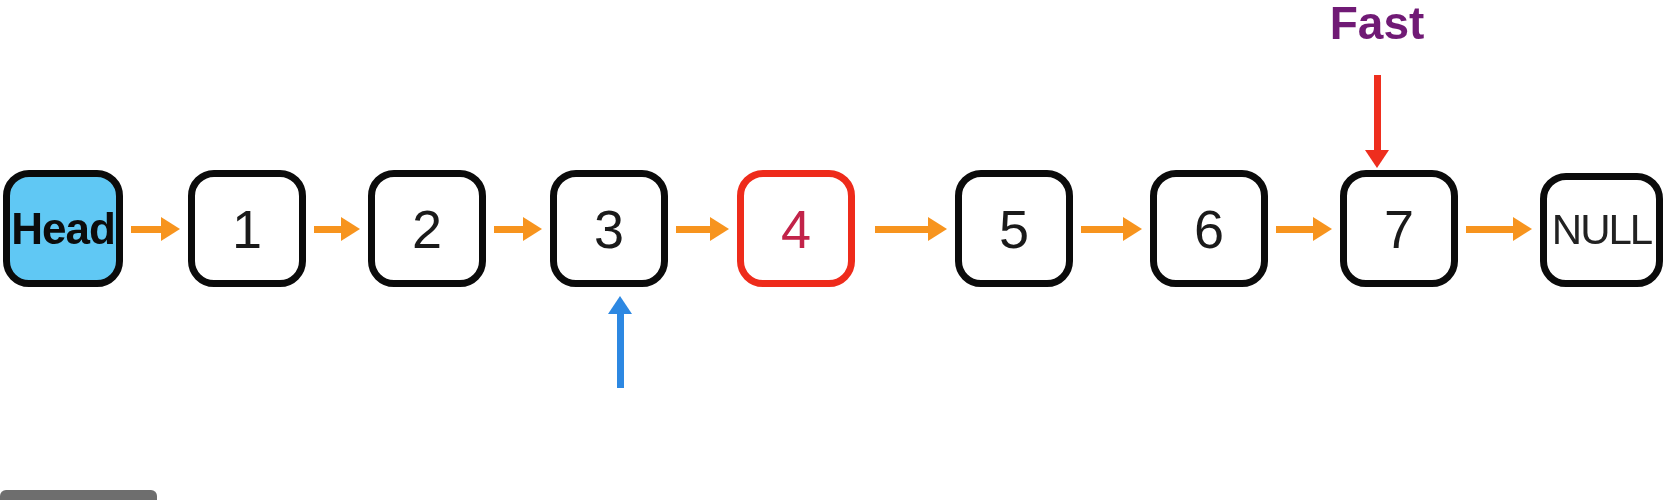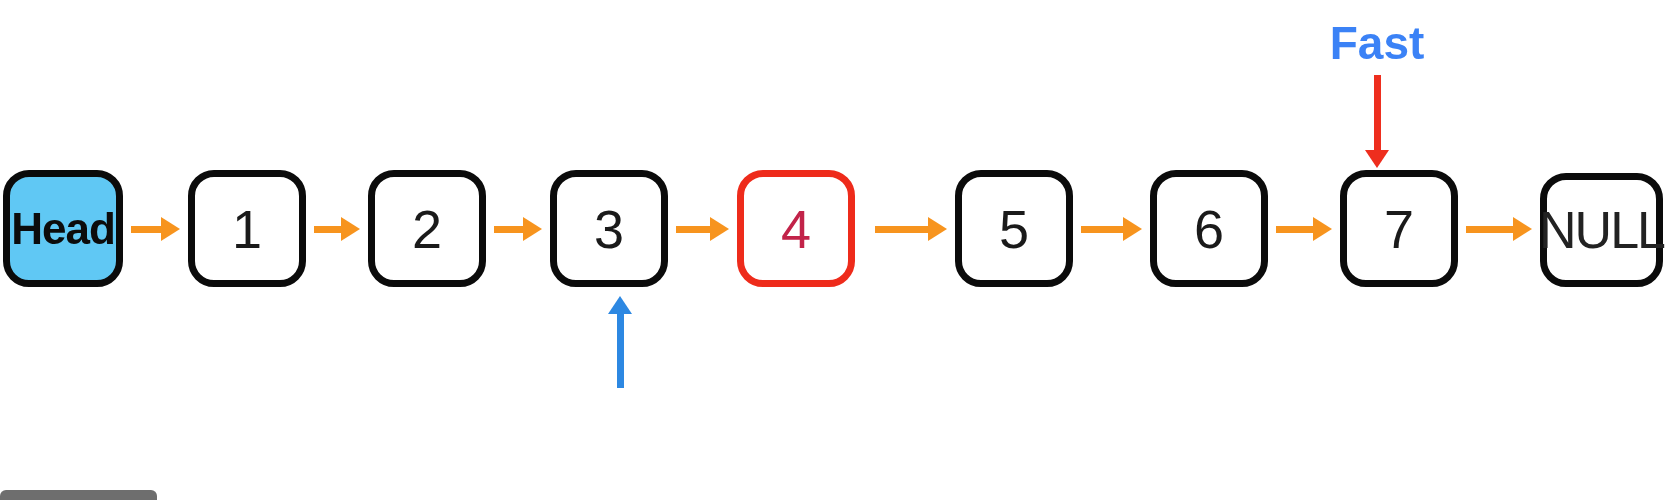--- a/index.html
+++ b/index.html
@@ -39,21 +39,21 @@
   .node.highlight{
     border-color:#ee2b1b;
   }
   .node.highlight .lbl{
     color:#c22349;
   }
   .node.nullnode{
     top:173px;height:114px;width:123px;
   }
   .node.nullnode .lbl{
-    font-size:52px;
+    font-size:42px;
     letter-spacing:-2px;
     color:#222;
   }
   
   .harrow{
     position:absolute;
     top:217px;
     height:24px;
   }
   .harrow .shaft{
@@ -99,21 +99,21 @@
   }
   
   .ptr-label{
     position:absolute;
     width:200px;
     text-align:center;
     font-size:46px;
     font-weight:700;
     line-height:1;
   }
-  .ptr-label.fast{color:#3b82f6;left:1277px;top:20px;}
+  .ptr-label.fast{color:#701a75;left:1277px;top:0;}
   .ptr-label.slow{color:#2d88e2;left:520px;top:398px;}
   
   .graybar{
     position:absolute;
     left:0;top:490px;
     width:157px;height:12px;
     background:#6e6e6e;
     border-radius:6px 6px 0 0;
   }
 </style>

